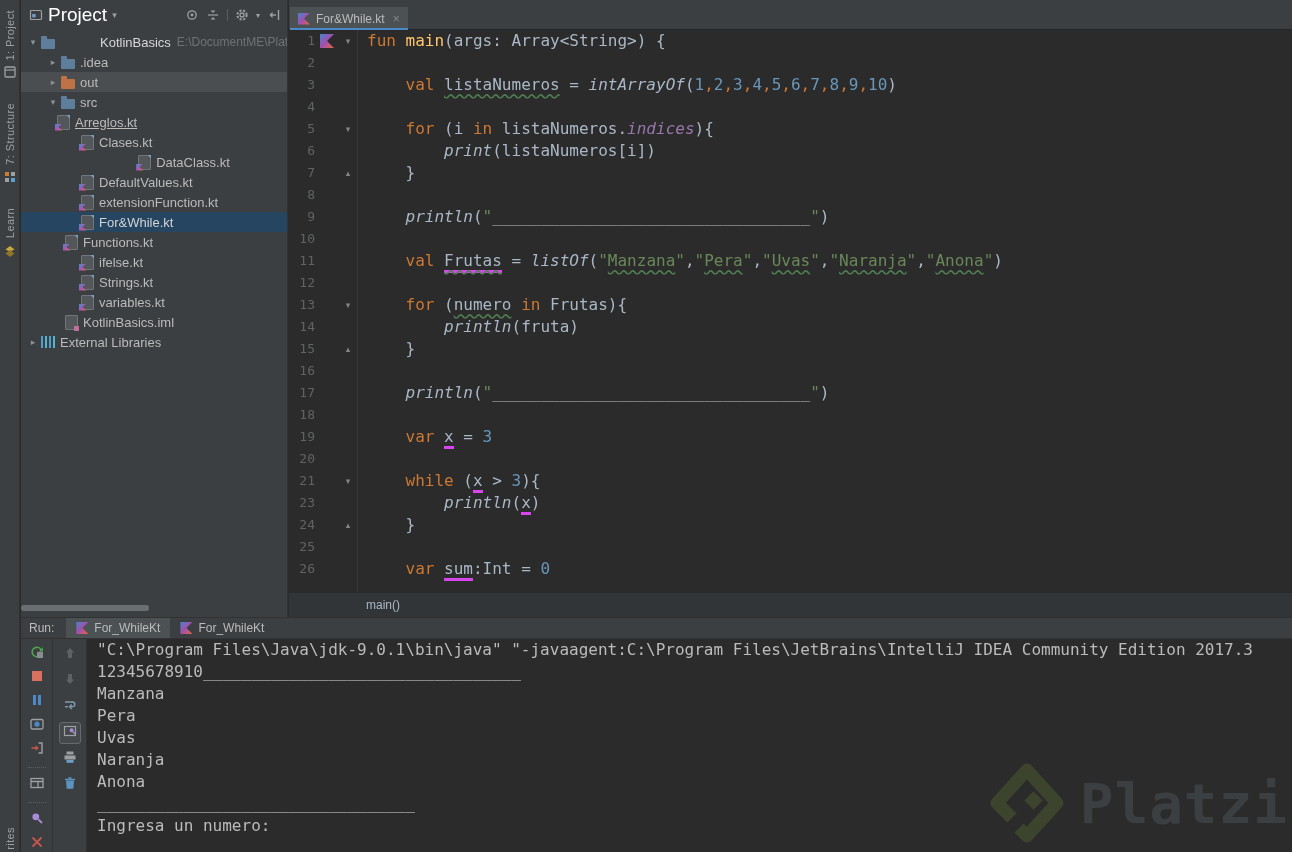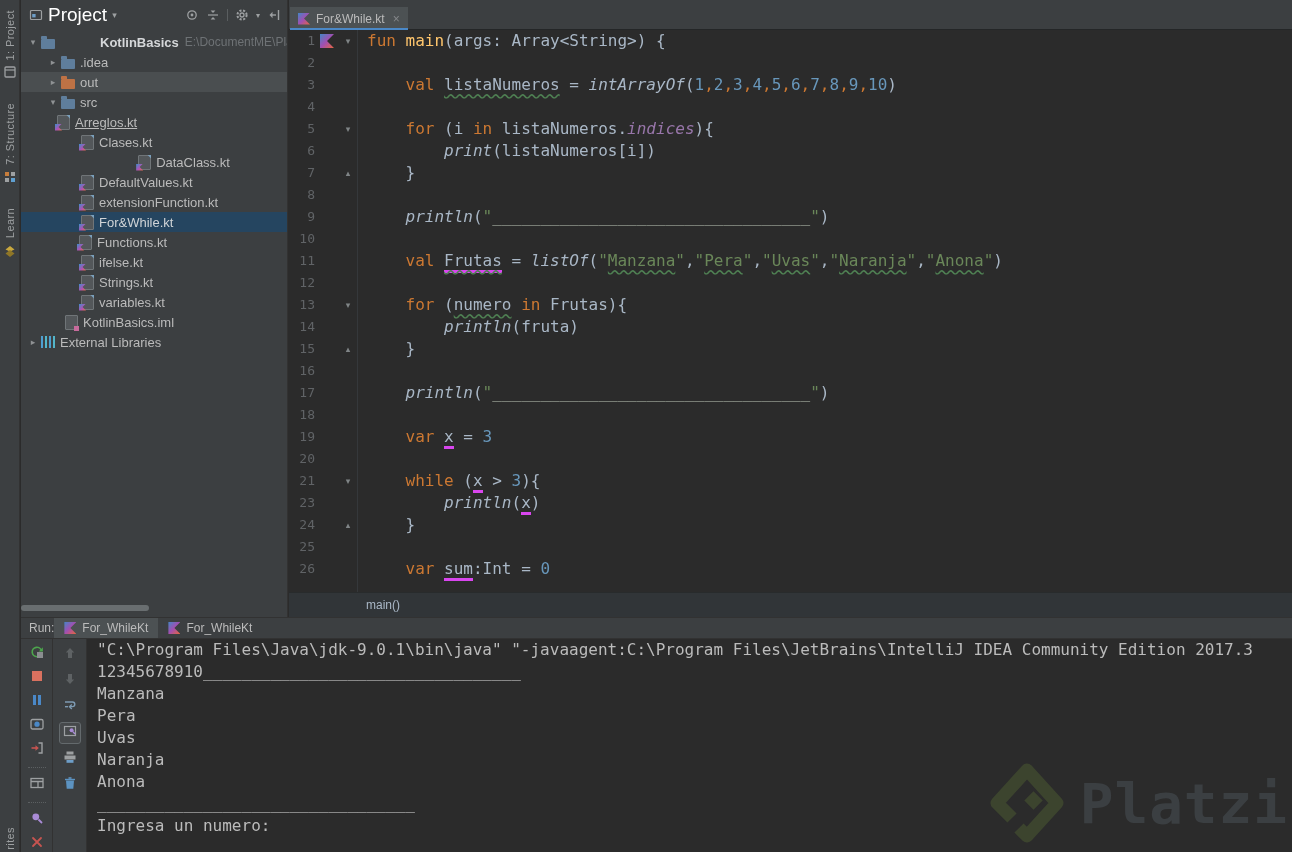--- a/index.html
+++ b/index.html
@@ -23,21 +23,21 @@
   .pa-ic{width:14px;height:14px;display:flex;align-items:center;cursor:pointer;}
   .pa-sep{width:1px;height:12px;background:#5a5e60;}
   .mini-caret{color:#9DA0A2;font-size:8px;}
   .pp-tree{padding-top:2px;}
   .trow{height:20px;display:flex;align-items:center;font-size:13px;color:#BBBBBB;white-space:nowrap;cursor:pointer;}
   .trow.hover{background:#4A4E50;}
   .trow.selected{background:#254560;color:#D0D4D7;}
   .chev{width:16px;text-align:center;font-size:9px;color:#8F9294;flex:none;}
   .chev-slot{width:16px;flex:none;}
   .tlabel{margin-left:5px;}
-  .tlabel.bold{font-weight:bold;color:#D5D7D9;padding-left:40px;}
+  .tlabel.bold{font-weight:normal;color:#D5D7D9;padding-left:40px;}
   .tpath{margin-left:6px;font-size:12px;color:#6E7275;}
   .folder{width:14px;height:10px;border-radius:1px;position:relative;margin-top:3px;flex:none;}
   .folder::before{content:"";position:absolute;top:-3px;left:0;width:6px;height:3px;border-radius:1px 1px 0 0;background:inherit;}
   .f-blue{background:#5F7E9C;}
   .f-orange{background:#BE7245;}
   .fi-kt,.fi-iml{width:11px;height:13px;position:relative;background:#53575A;border:1px solid #70757八px;border:1px solid #707578;border-radius:1px;flex:none;}
   .fi-kt::after{content:"";position:absolute;left:-3px;bottom:-2px;width:7px;height:7px;background:linear-gradient(135deg,#3D8FC9,#B052B5 55%,#E8703D);clip-path:polygon(0 0,100% 0,50% 50%,100% 100%,0 100%);}
   .fi-kt::before{content:"";position:absolute;right:-1px;top:-1px;width:4px;height:4px;background:#7BA0BD;clip-path:polygon(100% 0,0 0,100% 100%);}
   .fi-iml::after{content:"";position:absolute;right:-2px;bottom:-2px;width:5px;height:5px;background:#C76B9C;}
   .lib-ic{width:14px;height:12px;flex:none;background:linear-gradient(90deg,#4E9FD0 0 2px,transparent 2px 4px,#53B5C9 4px 6px,transparent 6px 8px,#4E9FD0 8px 10px,transparent 10px 12px,#53B5C9 12px 14px);}
@@ -67,21 +67,21 @@
   .tk.w{text-decoration:underline;text-decoration-style:wavy;text-decoration-color:#4E8052;text-underline-offset:3px;text-decoration-skip-ink:none;}
   .tk.u{border-bottom:3px solid #d946ef;}
   .kicon{width:13px;height:13px;background:linear-gradient(135deg,#4486C7 0%,#A14FB1 50%,#E8653D 100%);clip-path:polygon(0 0,100% 0,50% 50%,100% 100%,0 100%);display:inline-block;flex:none;}
   .km{width:14px;height:14px;}
   .kt-sm{width:12px;height:12px;}
   .breadcrumb{position:absolute;bottom:0;left:0;right:0;height:25px;background:#313538;border-top:1px solid #282B2C;display:flex;align-items:center;padding-left:77px;font-size:12px;color:#A9B7C6;box-sizing:border-box;}
 
   
   .run-panel{position:absolute;left:21px;top:617px;right:0;bottom:0;background:#2b2b2b;}
   .run-header{height:22px;background:#3c3f41;border-top:1px solid #323232;border-bottom:1px solid #323232;display:flex;align-items:stretch;box-sizing:border-box;}
-  .run-label{font-size:12px;color:#BBBBBB;display:flex;align-items:center;padding:0 0 0 8px;}
+  .run-label{font-size:12px;color:#BBBBBB;display:flex;align-items:center;padding:0 12px 0 8px;}
   .rtab{display:flex;align-items:center;gap:6px;padding:0 10px;font-size:12px;color:#BBBBBB;cursor:pointer;}
   .rtab.sel{background:#4C5153;}
   .run-body{position:absolute;top:22px;bottom:0;left:0;right:0;display:flex;}
   .rt-col{width:32px;background:#3c3f41;border-right:1px solid #323232;display:flex;flex-direction:column;align-items:center;padding-top:5px;gap:4px;flex:none;box-sizing:border-box;}
   .rt-col.c2{width:34px;}
   .rt-btn{width:22px;height:22px;display:flex;align-items:center;justify-content:center;cursor:pointer;border:1px solid transparent;box-sizing:border-box;}
   .rt-btn.sel{background:#46494B;border-color:#646A6D;border-radius:3px;}
   .rt-sep{width:18px;border-top:1px dotted #5C6062;margin:3px 0;}
   .console{flex:1;position:relative;overflow:hidden;padding-left:10px;font-family:"DejaVu Sans Mono",monospace;font-size:16px;color:#BBBBBB;}
   .con-line{height:22px;line-height:22px;white-space:pre;}
@@ -210,21 +210,21 @@
         <div class="trow" style="padding-left: 44px;">
           <span class="chev-slot"></span>
           <span class="fi-kt"></span>
           <span class="tlabel">extensionFunction.kt</span>
         </div>
         <div class="trow selected" style="padding-left: 44px;">
           <span class="chev-slot"></span>
           <span class="fi-kt"></span>
           <span class="tlabel">For&amp;While.kt</span>
         </div>
-        <div class="trow" style="padding-left: 42px;">
+        <div class="trow" style="padding-left: 28px;">
           <span class="chev-slot"></span>
           <span class="fi-kt"></span>
           <span class="tlabel">Functions.kt</span>
         </div>
         <div class="trow" style="padding-left: 44px;">
           <span class="chev-slot"></span>
           <span class="fi-kt"></span>
           <span class="tlabel">ifelse.kt</span>
         </div>
         <div class="trow" style="padding-left: 44px;">

